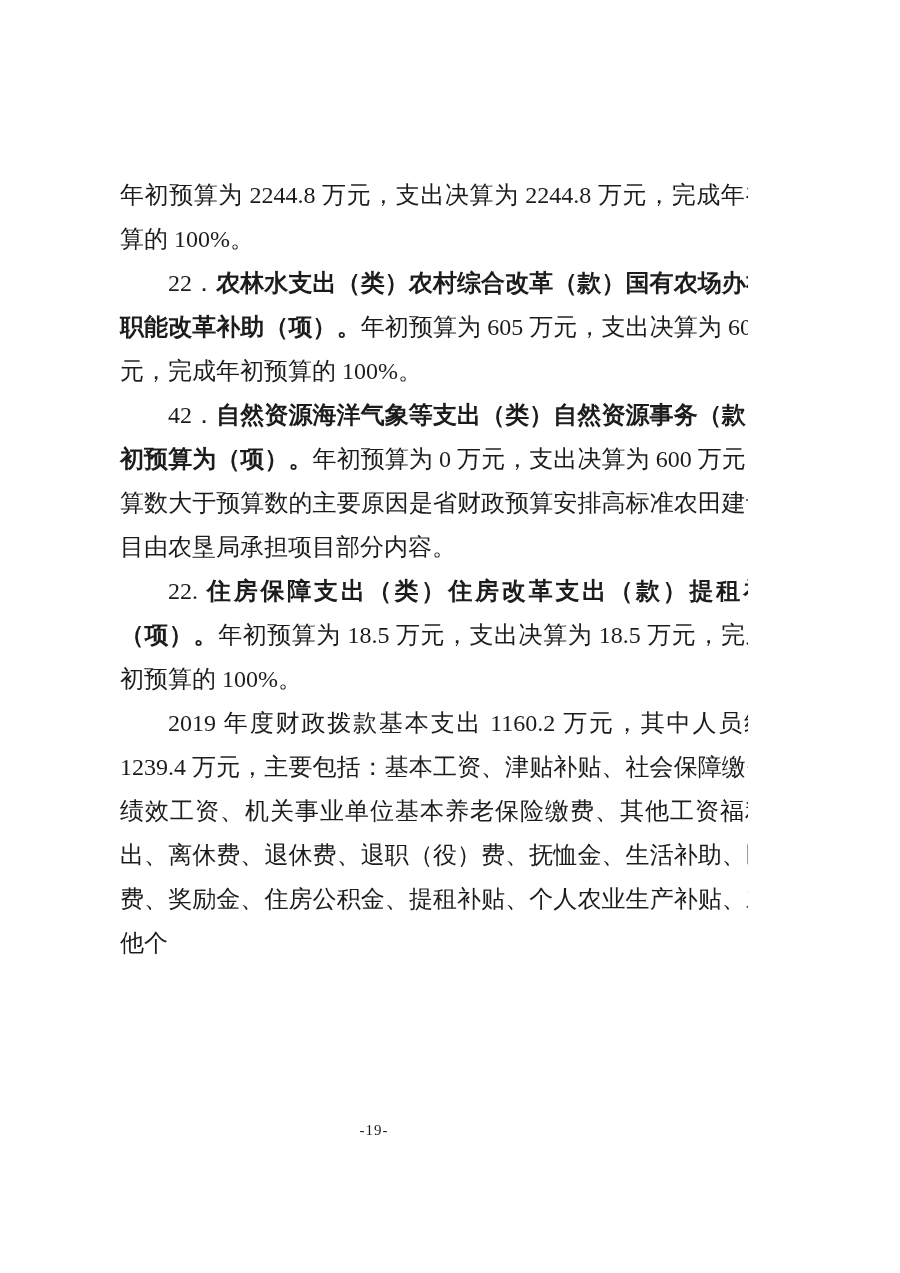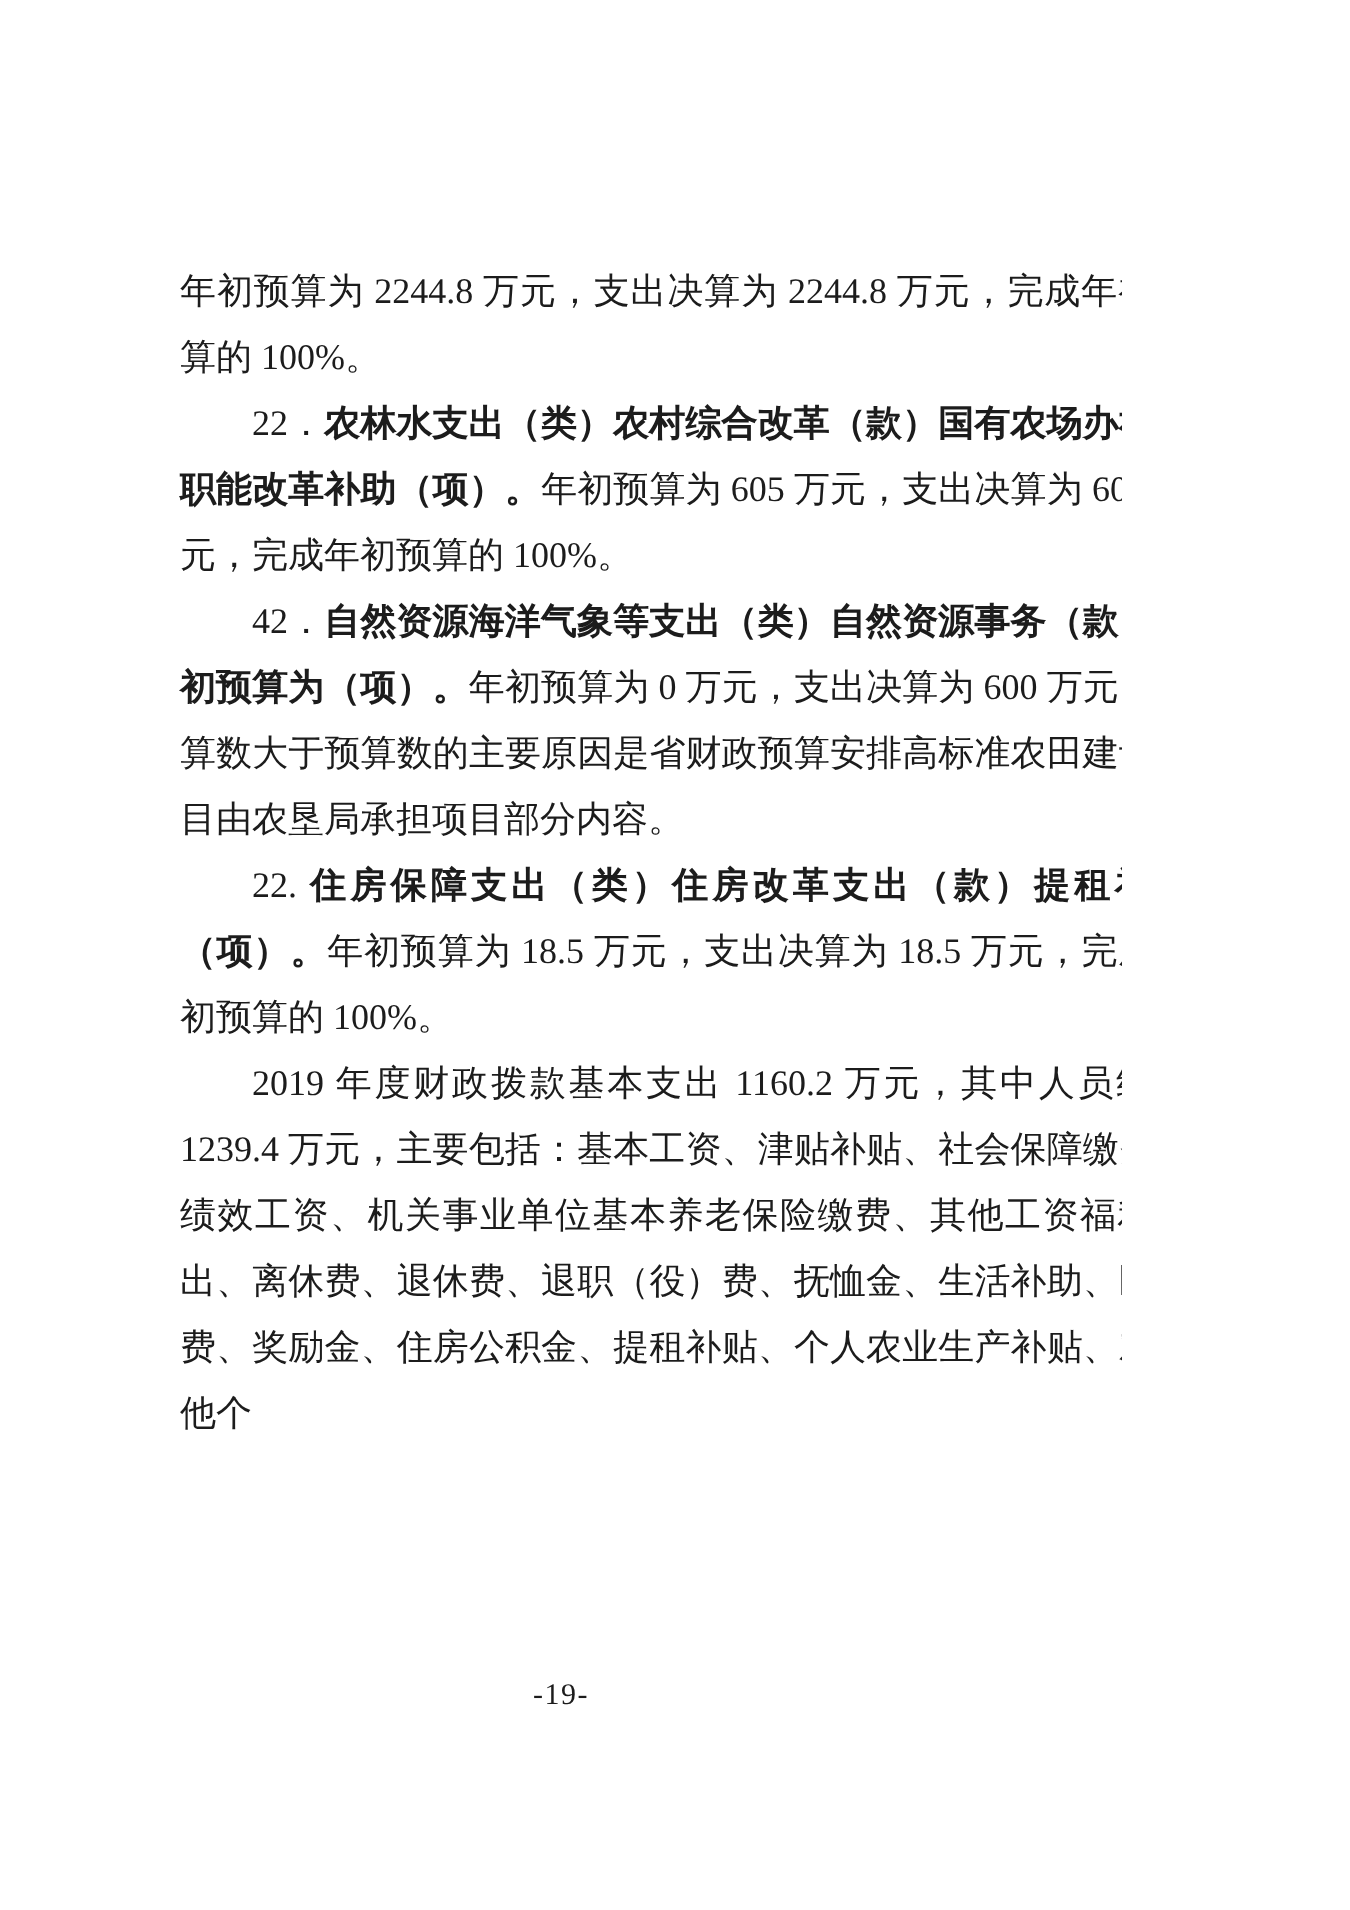--- a/index.html
+++ b/index.html
@@ -35,21 +35,21 @@
   }
   .bold {
     font-weight: 700;
   }
   .pagenum {
     position: absolute;
     top: 1108px;
     left: 0;
     width: 100%;
     text-align: center;
-    font-size: 20px;
+    font-size: 15px;
     line-height: 44px;
     letter-spacing: 1px;
     color: #1c1c1c;
   }
 </style>
 </head>
 <body>
 
 <div class="page">
   <div class="content">

